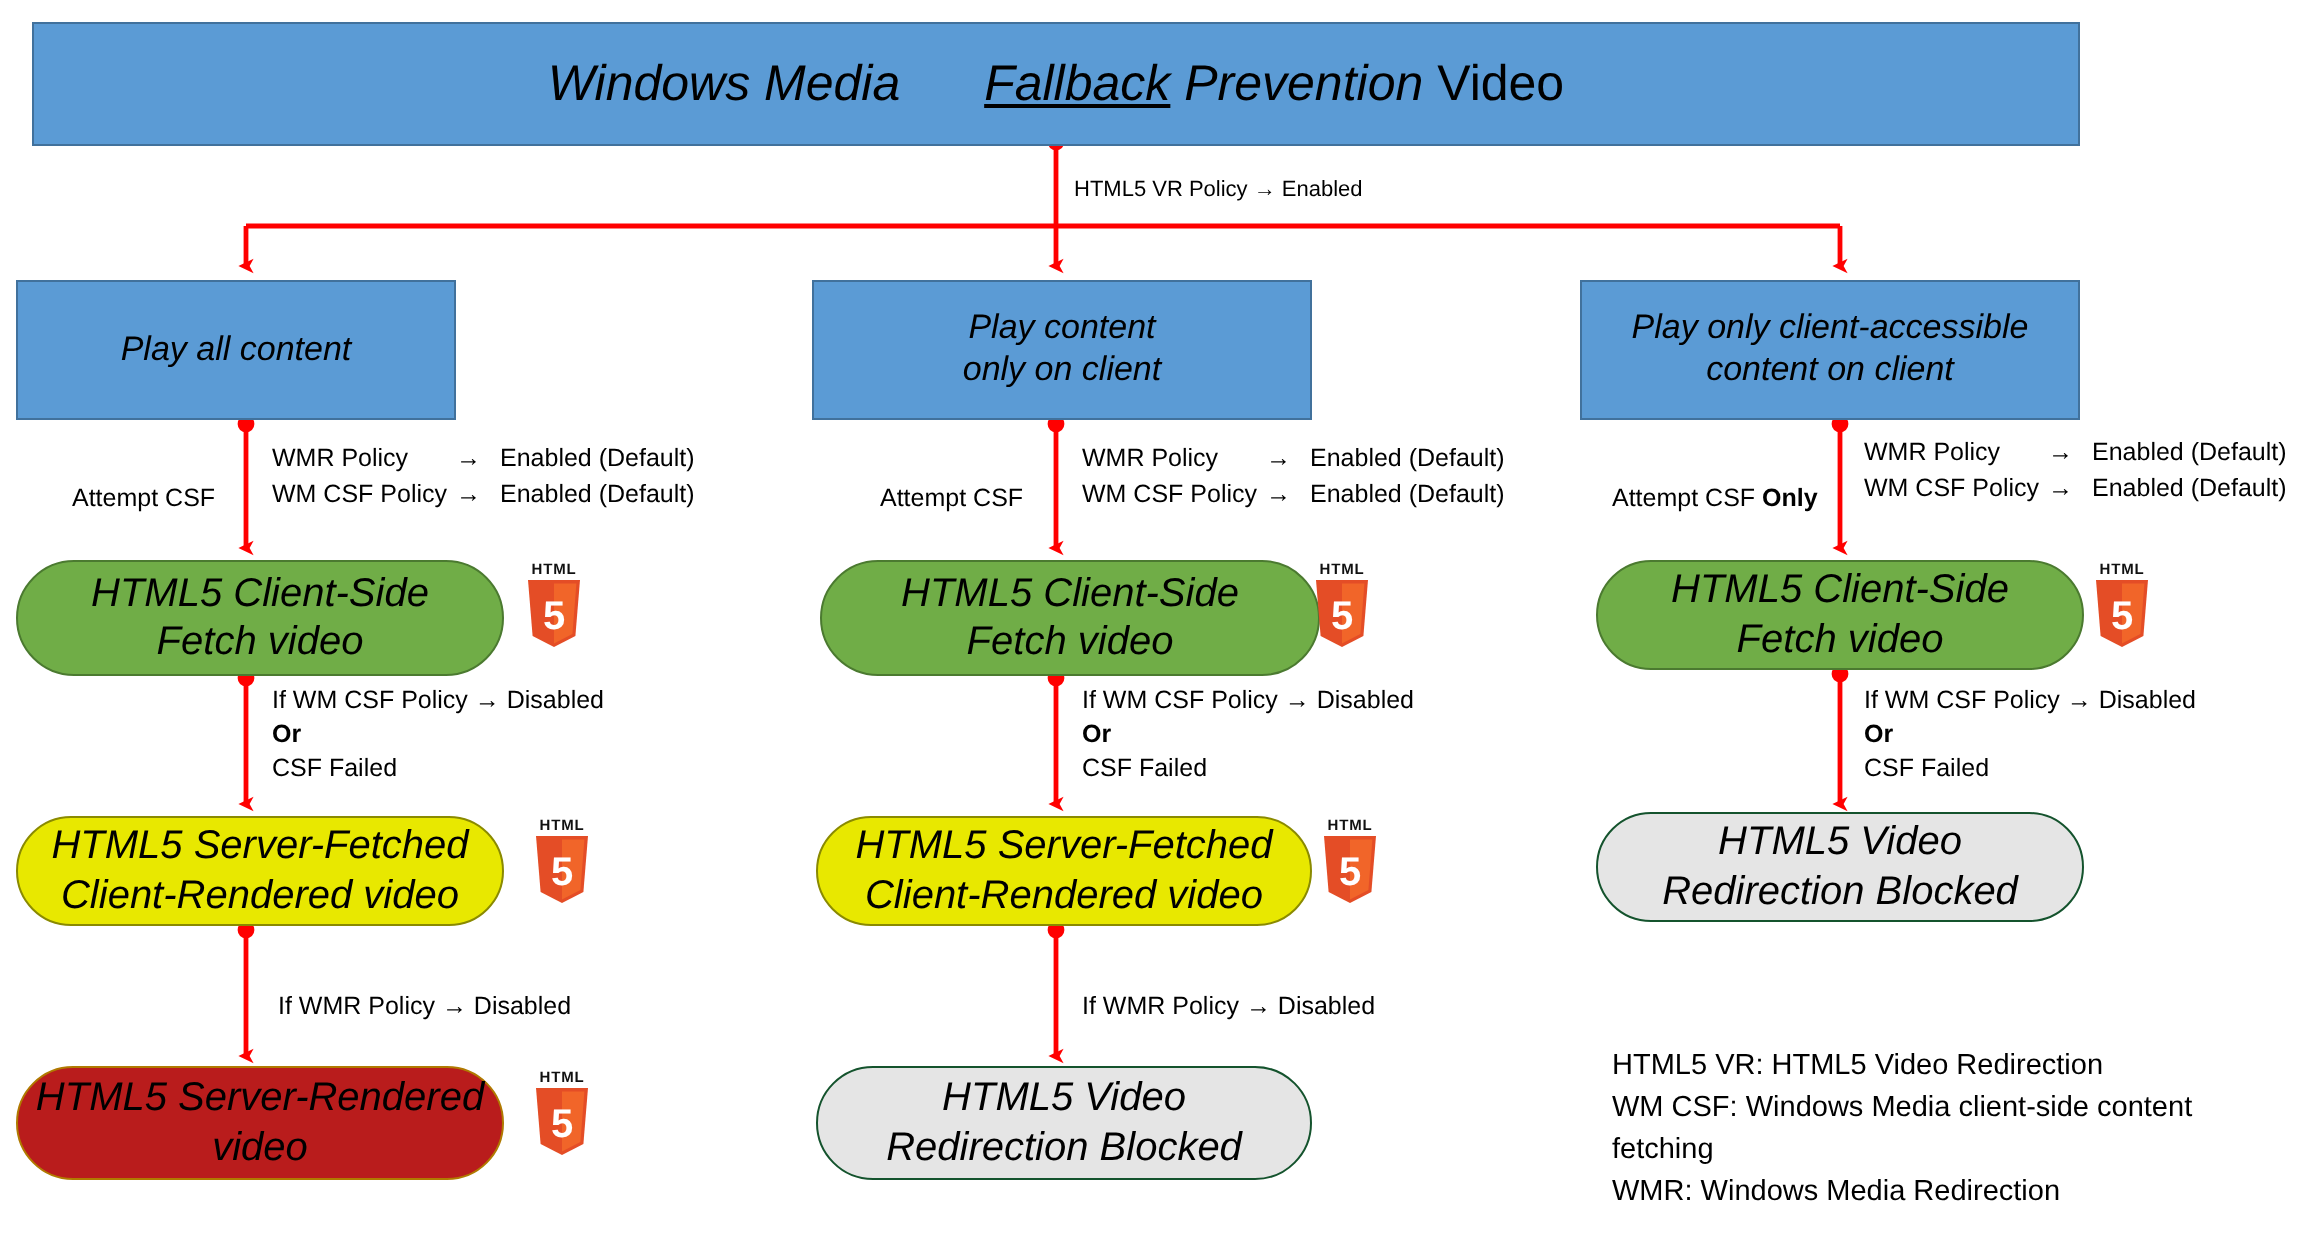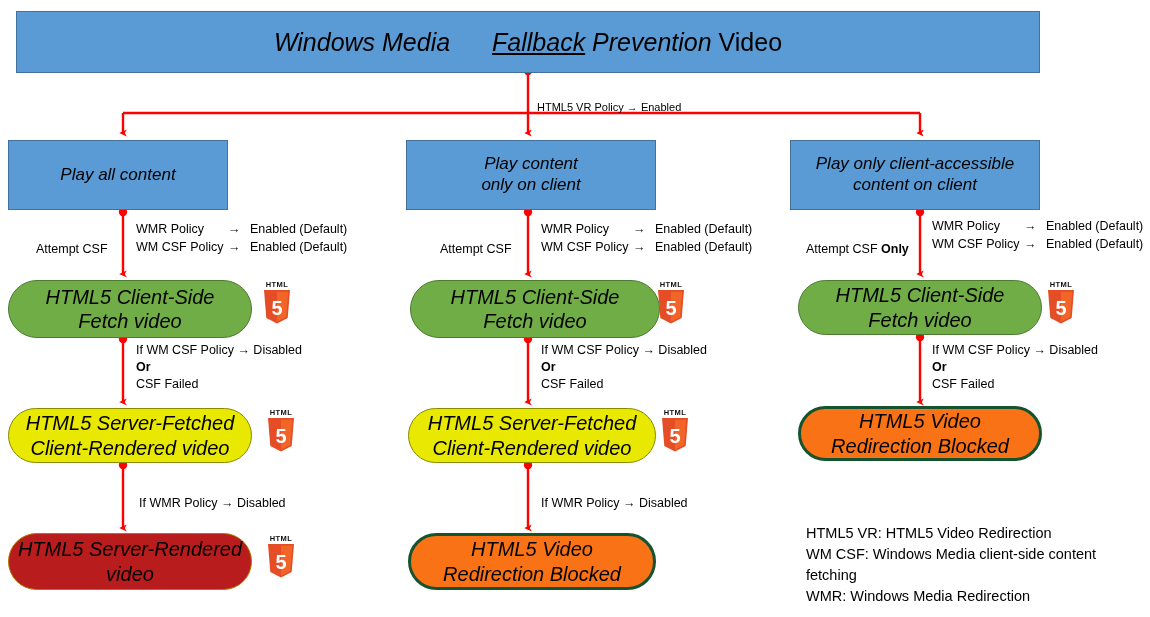--- a/index.html
+++ b/index.html
@@ -55,21 +55,21 @@
   }
 
   
   .pill {
     border-radius: 999px;
     font-size: 20px;
   }
   .pill-green  { background: #70AD47; border: 1px solid #4B7A30; }
   .pill-yellow { background: #E8E800; border: 1px solid #8A8A00; }
   .pill-orange { background: #b91c1c; border: 1px solid #B07A00; }
-  .pill-red    { background: #f97316; border: 3px solid #14532d; }
+  .pill-red    { background: #e5e5e5; border: 1px solid #14532d; }
 
   
   .elabel {
     position: absolute;
     font-family: "Liberation Sans", sans-serif;
     font-size: 12.5px;
     color: #000000;
     line-height: 1.35;
     white-space: nowrap;
   }
@@ -170,21 +170,21 @@
     <path d="M920,337 L920,402" stroke="#FF0000" stroke-width="2.4" fill="none" marker-end="url(#arrowRed)"></path>
   </g>
 </svg>
 
 <div class="node header-box">
   <div class="lines">
     <span class="t-italic">Windows Media </span><span class="t-underline">Fallback</span><span class="t-italic"> Prevention </span><span class="t-normal">Video</span>
   </div>
 </div>
 
-<div class="elabel small" style="left:537px; top:100px;">HTML5 VR Policy → Enabled</div>
+<div class="elabel small" style="left:537px; top:88px;">HTML5 VR Policy → Enabled</div>
 
 <div class="node blue-box" style="left:8px; top:140px; width:220px;">
   <div class="lines">Play all content</div>
 </div>
 
 <div class="elabel" style="left:36px; top:241px;">
   <span>Attempt CSF</span>
 </div>
 
 <div class="policy-tbl" style="left:136px; top:220px;">

